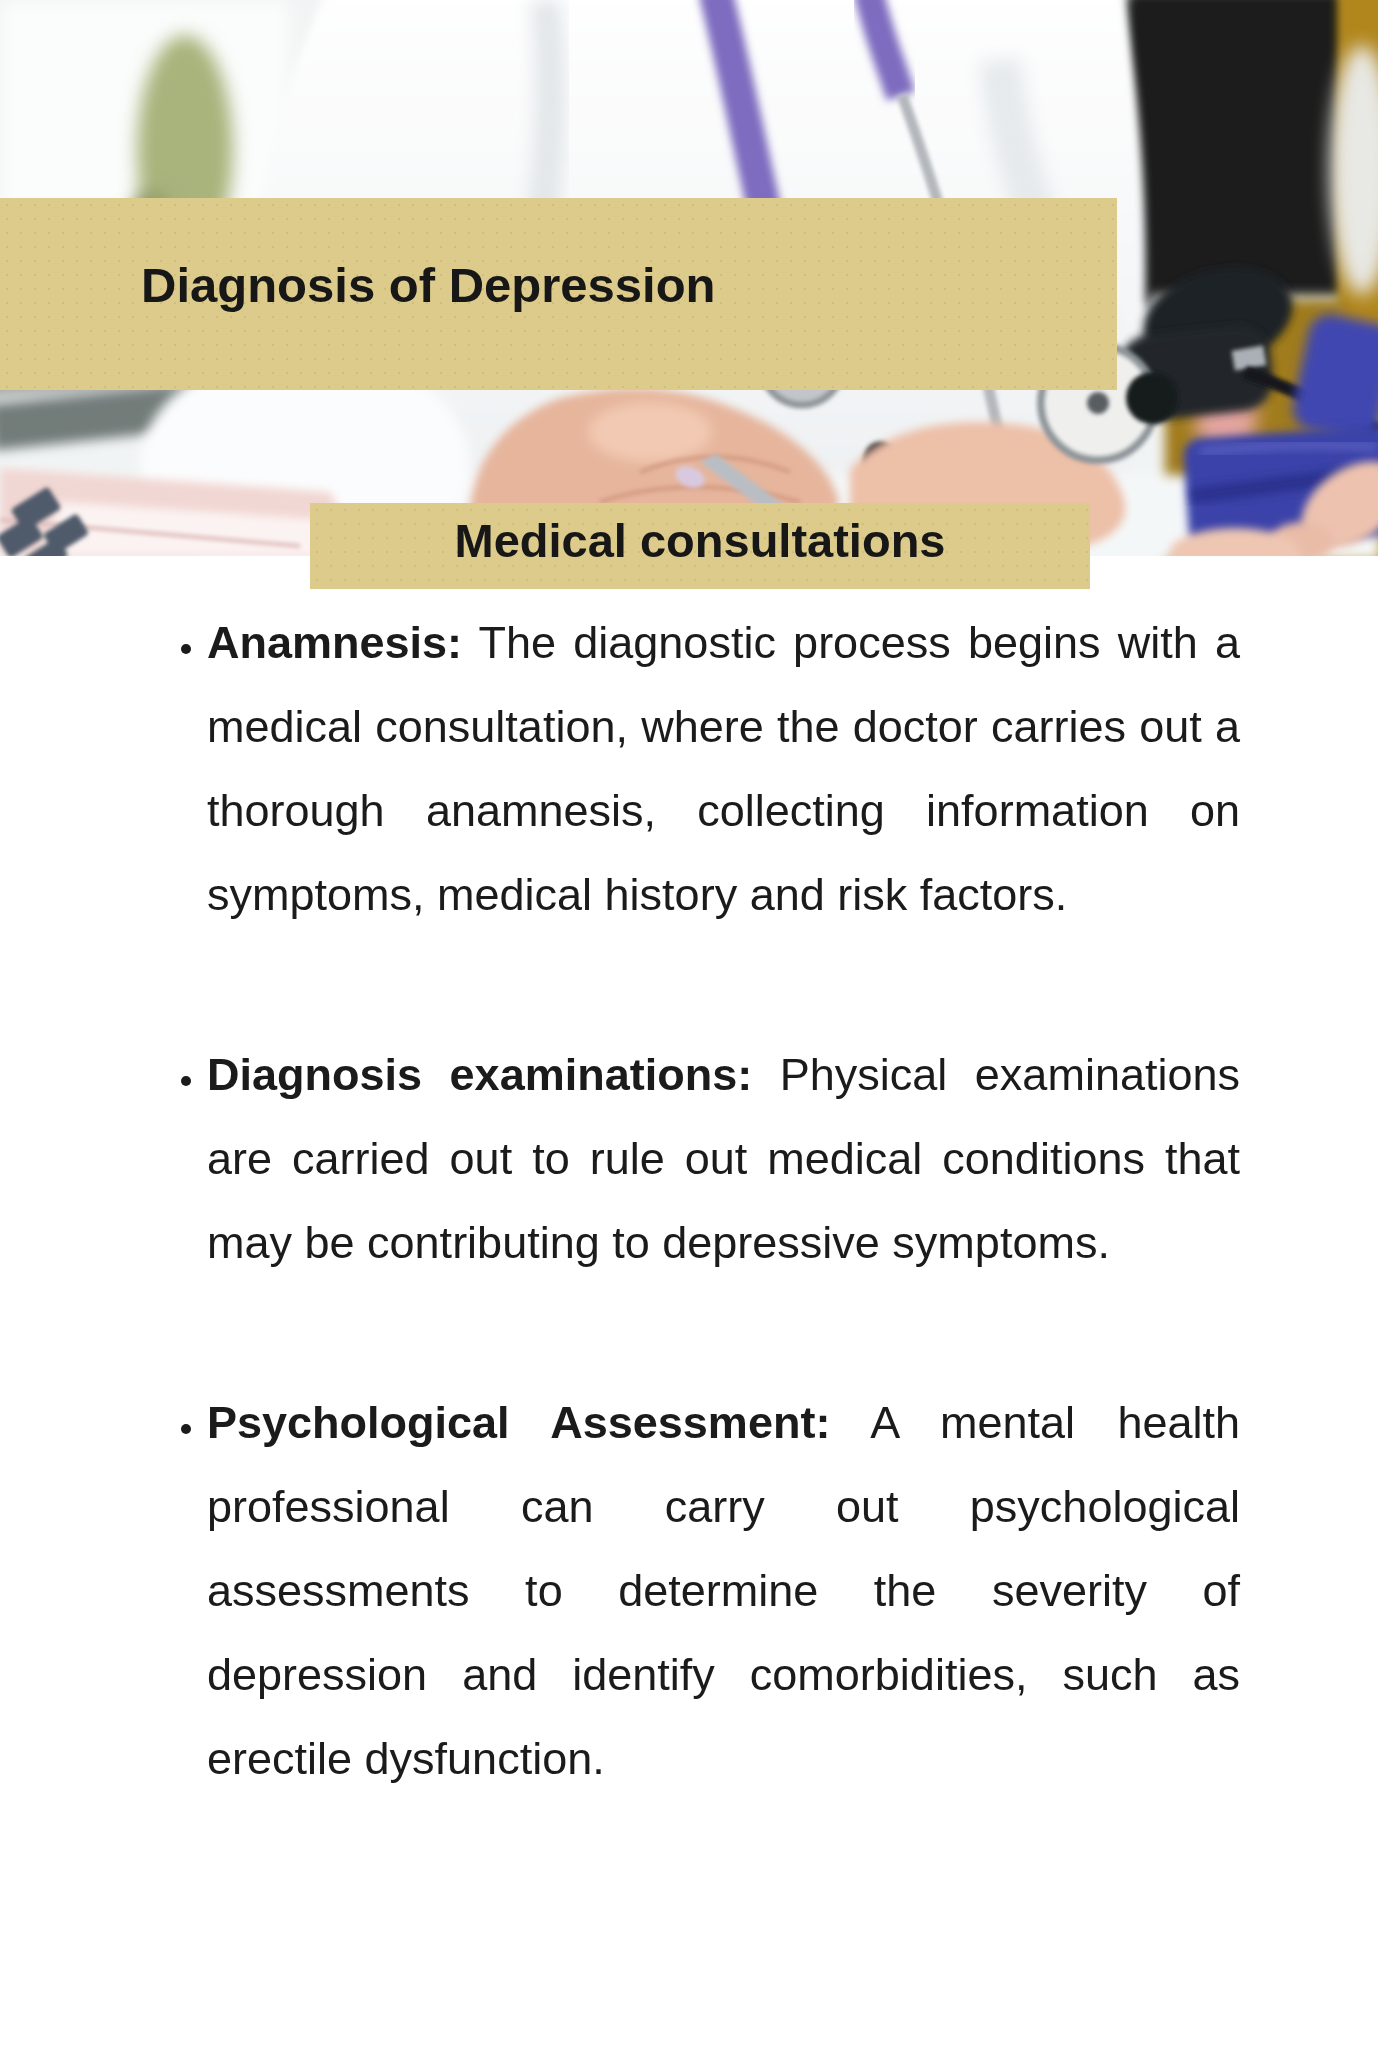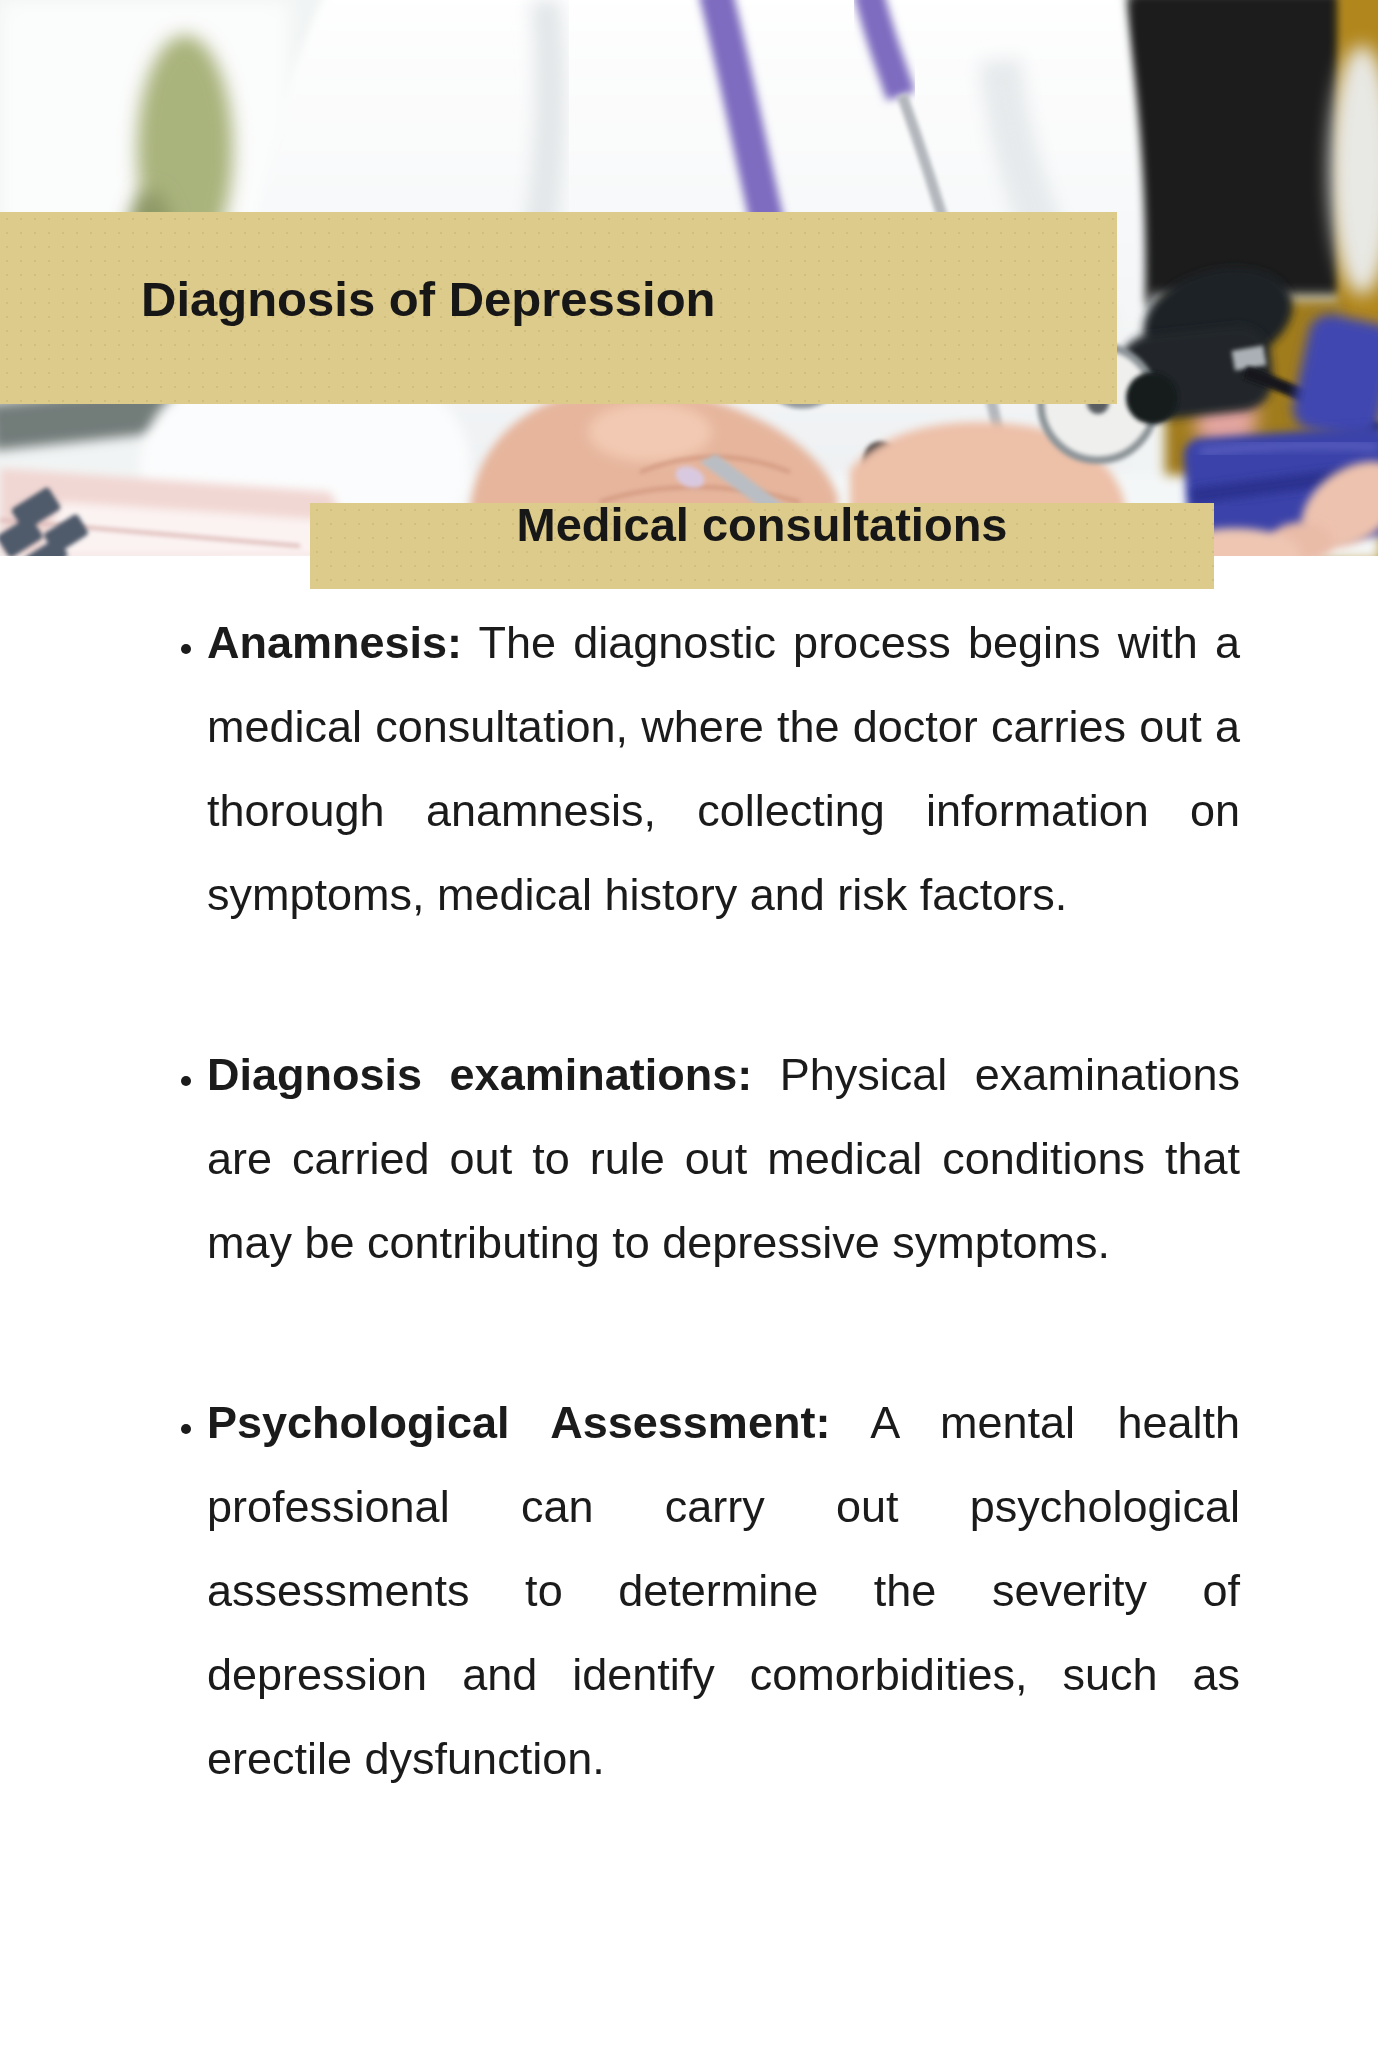--- a/index.html
+++ b/index.html
@@ -5,33 +5,33 @@
   html,body{margin:0;padding:0;}
   body{width:1378px;height:2048px;background:#ffffff;font-family:"Liberation Sans",sans-serif;}
   .page{position:relative;width:1378px;height:2048px;overflow:hidden;background:#ffffff;}
 
   
   .photo{position:absolute;left:0;top:0;width:1378px;height:556px;overflow:hidden;z-index:0;
          background:linear-gradient(180deg,#f2f5f5 0%,#eef1f1 60%,#f6f8f8 100%);}
   .photo svg{display:block;}
 
   
-  .title-banner{position:absolute;left:0;top:212px;width:1117px;height:192px;z-index:3;
+  .title-banner{position:absolute;left:0;top:198px;width:1117px;height:192px;z-index:3;
     background-color:#ddcb8c;
     background-image:radial-gradient(#d1bd7c 1.2px, transparent 1.2px);
     background-size:14px 14px;
     display:flex;align-items:center;}
   .title-banner h1{margin:0;padding-left:141px;transform:translateY(-9px);
     font-size:49px;font-weight:700;color:#171717;letter-spacing:0px;}
 
-  .section-banner{position:absolute;left:310px;top:503px;width:904px;height:86px;z-index:3;
+  .section-banner{position:absolute;left:310px;top:503px;width:780px;height:86px;z-index:3;
     background-color:#ddcb8c;
     background-image:radial-gradient(#d1bd7c 1.2px, transparent 1.2px);
     background-size:14px 14px;
-    display:flex;align-items:flex-start;justify-content:center;}
+    display:flex;align-items:center;justify-content:center;}
   .section-banner h2{margin:0;transform:translateY(-6px);
     font-size:47px;font-weight:700;color:#171717;}
 
   
   .bullets{position:absolute;left:207px;top:601px;width:1033px;margin:0;padding:0;
     list-style:none;z-index:2;}
   .bullets li{position:relative;font-size:45px;line-height:84px;color:#1b1b1b;
     text-align:justify;text-justify:inter-word;}
   .bullets li + li{margin-top:96px;}
   .bullets li .dot{position:absolute;left:-26px;top:43px;width:10px;height:10px;

